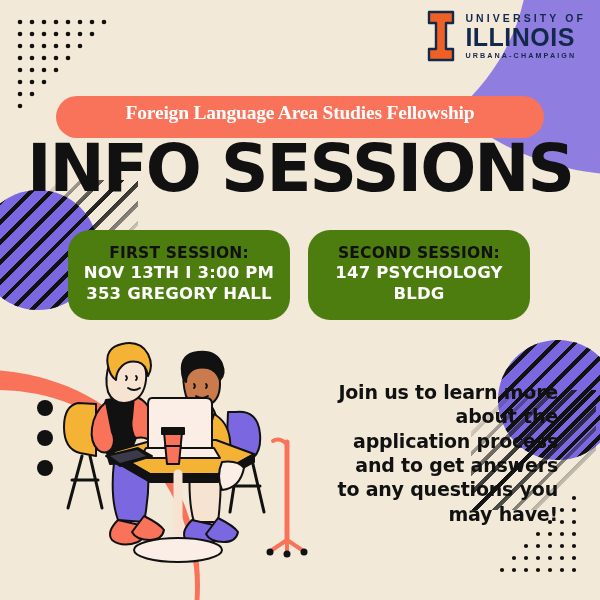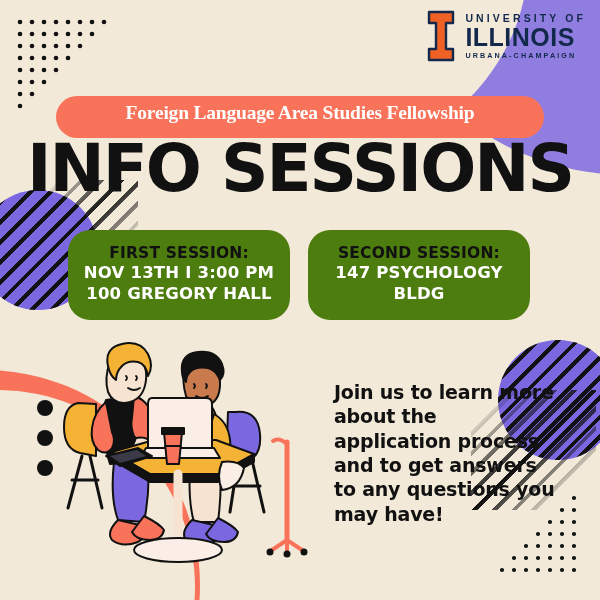--- a/index.html
+++ b/index.html
@@ -165,21 +165,21 @@
   }
   .session-line{
     color:#fff; font-weight:bold; font-size:16.5px;
     letter-spacing:0.2px; line-height:1.22;
     font-family:"DejaVu Sans", sans-serif;
   }
 
   .blurb{
     position:absolute; top:380px; right:42px;
     width:224px;
-    text-align:left;
+    text-align:right;
     color:#111;
     font-size:19px; font-weight:bold;
     line-height:1.28;
     letter-spacing:-0.2px;
     font-family:"DejaVu Sans", sans-serif;
   }
 
   .illus{ position:absolute; left:58px; top:340px; width:260px; height:235px; }
   .illus svg{ display:block; width:100%; height:100%; }
 </style>
@@ -305,21 +305,21 @@
 
 
     <div class="banner">Foreign Language Area Studies Fellowship</div>
 
     <div class="headline">INFO SESSIONS</div>
 
     <div class="sessions">
       <div class="session-card">
         <div class="session-title">FIRST SESSION:</div>
         <div class="session-line">NOV 13TH I 3:00 PM</div>
-        <div class="session-line">100 GREGORY HALL</div>
+        <div class="session-line">353 GREGORY HALL</div>
       </div>
       <div class="session-card">
         <div class="session-title">SECOND SESSION:</div>
         <div class="session-line">147 PSYCHOLOGY BLDG</div>
       </div>
     </div>
 
     <div class="blurb">Join us to learn more about the application process and to get answers to any questions you may have!</div>
 
     <div class="illus">

